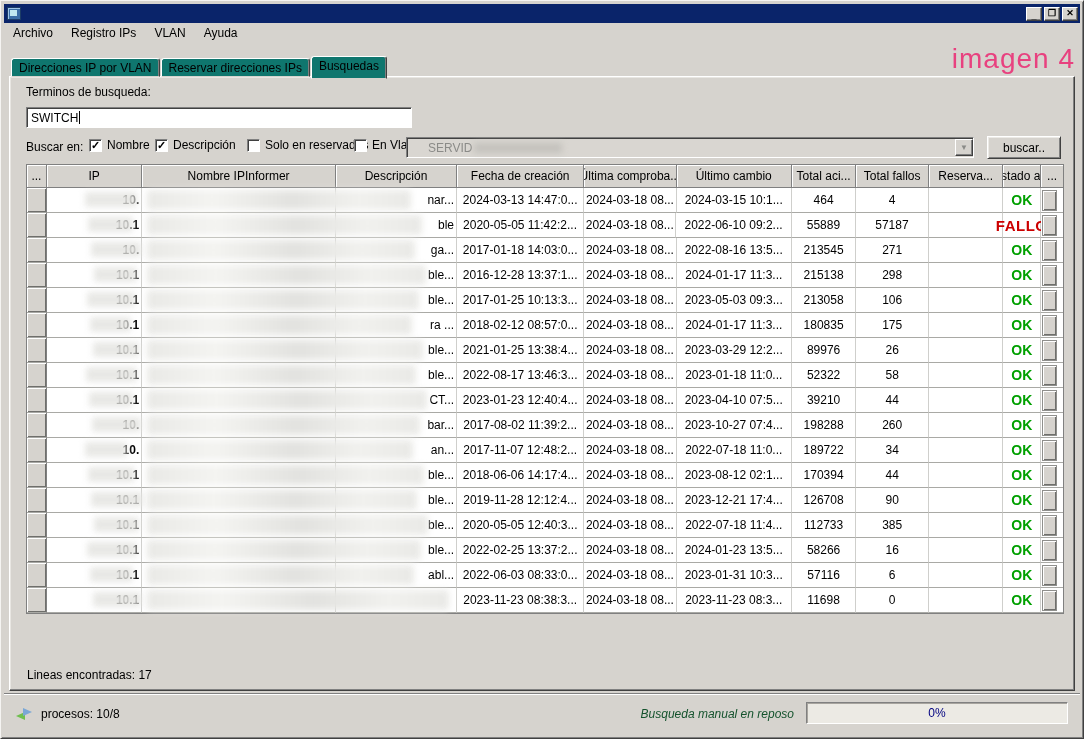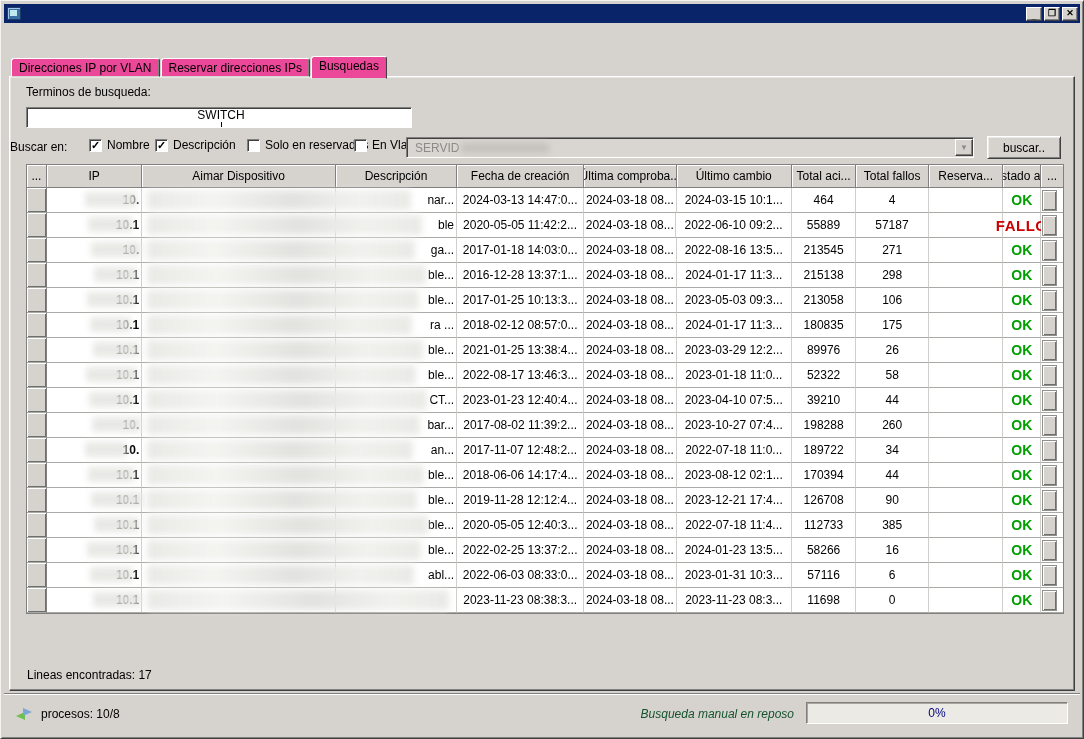--- a/index.html
+++ b/index.html
@@ -27,49 +27,49 @@
   
   .menubar{position:absolute;left:3px;top:22px;right:3px;height:20px;display:flex;align-items:center;background:#d6d3ce;}
   .menuitem{padding:2px 9px;font-size:12px;color:#000;}
 
   
   .annotation{position:absolute;top:42px;right:8px;font-size:28px;color:var(--pink,#e8417f);
     letter-spacing:1px;z-index:5;}
 
   
   .tabstrip{position:absolute;left:10px;top:55px;height:21px;display:flex;align-items:flex-end;z-index:3;}
-  .tab{height:19px;padding:2px 7px 0;font-size:12px;background:#ec4899;margin-right:1px;
+  .tab{height:19px;padding:2px 7px 0;font-size:12px;background:#0f766e;margin-right:1px;
     border:1px solid;border-color:#fff #404040 #d6d3ce #fff;box-shadow:inset -1px 0 0 #808080;
     border-radius:3px 3px 0 0;white-space:nowrap;}
   .tab.active{height:23px;margin-top:-4px;position:relative;top:2px;z-index:4;
     box-shadow:inset -1px 0 0 #808080;}
 
   .panel{position:absolute;left:8px;top:75px;right:8px;bottom:47px;background:#d6d3ce;
     border:1px solid;border-color:#fff #404040 #404040 #fff;box-shadow:inset -1px -1px 0 #808080, inset 1px 1px 0 #e8e6e2;}
 
   .lbl{font-size:12px;color:#000;}
   .terms-label{position:absolute;left:16px;top:8px;}
 
   .field{position:absolute;left:16px;top:30px;width:386px;height:21px;background:#fff;
     border:1px solid;border-color:#808080 #fff #fff #808080;box-shadow:inset 1px 1px 0 #404040;
-    display:flex;align-items:center;padding-left:4px;font-size:12px;flex-direction:column;}
+    display:flex;align-items:center;padding-left:4px;font-size:12px;}
   .caret{display:inline-block;width:1px;height:13px;background:#000;margin-left:1px;}
 
   .searchrow{position:absolute;left:0;top:59px;width:100%;height:23px;}
-  .buscar-label{position:absolute;left:0;top:4px;}
+  .buscar-label{position:absolute;left:16px;top:4px;}
   .cbgroup{position:absolute;top:2px;display:flex;align-items:center;gap:5px;}
   .cbbox{width:13px;height:13px;background:#fff;border:1px solid;border-color:#808080 #fff #fff #808080;
     box-shadow:inset 1px 1px 0 #404040;display:flex;align-items:center;justify-content:center;
     font-size:11px;font-weight:bold;color:#000;line-height:1;}
   .cbbox .chk{display:none;}
   .cbgroup.checked .chk{display:block;}
 
   .combo{position:absolute;left:396px;top:1px;width:568px;height:21px;background:#d9d6d1;
     border:1px solid;border-color:#808080 #fff #fff #808080;box-shadow:inset 1px 1px 0 #404040;
-    display:flex;align-items:center;padding-left:8px;font-size:12px;color:#8b8b88;}
+    display:flex;align-items:center;padding-left:21px;font-size:12px;color:#8b8b88;}
   .combo-blur{display:inline-block;width:88px;height:10px;background:#c4c2bd;filter:blur(3px);margin-left:2px;}
   .combo-btn{margin-left:auto;width:18px;height:17px;background:#d6d3ce;border:1px solid;
     border-color:#fff #404040 #404040 #fff;box-shadow:inset -1px -1px 0 #808080;
     display:flex;align-items:center;justify-content:center;font-size:8px;color:#8b8b88;}
   .btn{position:absolute;left:977px;top:0;width:74px;height:23px;background:#d6d3ce;
     border:1px solid;border-color:#fff #404040 #404040 #fff;box-shadow:inset 1px 1px 0 #eceae6, inset -1px -1px 0 #808080;
     font-size:12px;display:flex;align-items:center;justify-content:center;}
 
   
   .grid{position:absolute;left:16px;top:87px;width:1038px;height:450px;border:1px solid #808080;background:#fff;}
@@ -124,21 +124,28 @@
         </span>
       <span class="winbtn">
           <span>❐</span>
         </span>
       <span class="winbtn">
           <span>✕</span>
         </span>
     </span>
   </div>
 
-
+  <div class="menubar">
+    <span class="menuitem">Archivo</span>
+    <span class="menuitem">Registro IPs</span>
+    <span class="menuitem">VLAN</span>
+    <span class="menuitem">Ayuda</span>
+  </div>
+
+  <div class="annotation">imagen 4</div>
 
   <div class="tabstrip">
     <div class="tab">Direcciones IP por VLAN</div>
     <div class="tab">Reservar direcciones IPs</div>
     <div class="tab active">Busquedas</div>
   </div>
 
   <div class="panel">
 
     <div class="lbl terms-label">Terminos de busqueda:</div>
@@ -180,21 +187,21 @@
           </span>
       </span>
 
       <span class="btn">buscar..</span>
     </div>
 
     <div class="grid">
       <div class="thead">
         <div class="hc w-rowhdr">...</div>
         <div class="hc w-ip">IP</div>
-        <div class="hc w-nombre">Aimar Dispositivo</div>
+        <div class="hc w-nombre">Nombre IPInformer</div>
         <div class="hc w-desc">Descripción</div>
         <div class="hc w-fecha">Fecha de creación</div>
         <div class="hc w-ultima">Última comproba...</div>
         <div class="hc w-cambio">Último cambio</div>
         <div class="hc w-aci">Total aci...</div>
         <div class="hc w-fallos">Total fallos</div>
         <div class="hc w-reserva">Reserva...</div>
         <div class="hc w-estado">Estado a...</div>
         <div class="hc w-last">...</div>
       </div>

